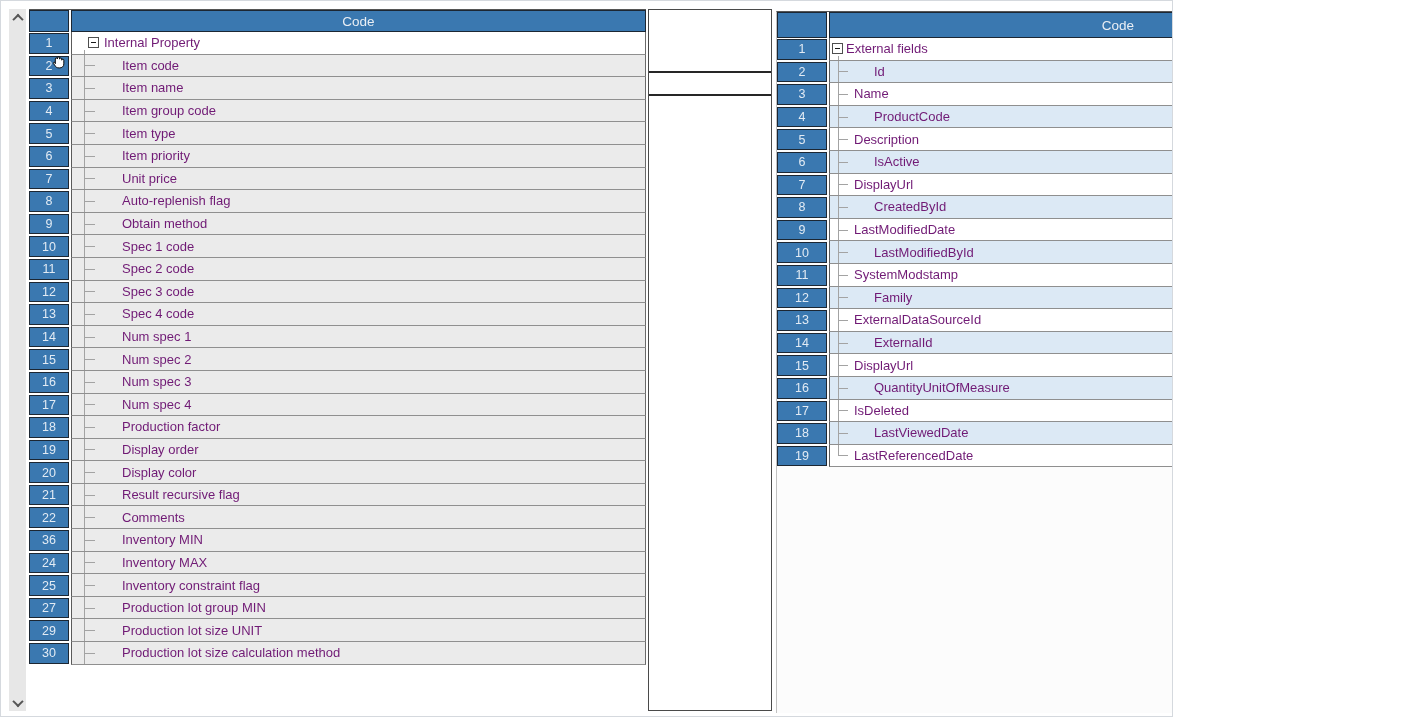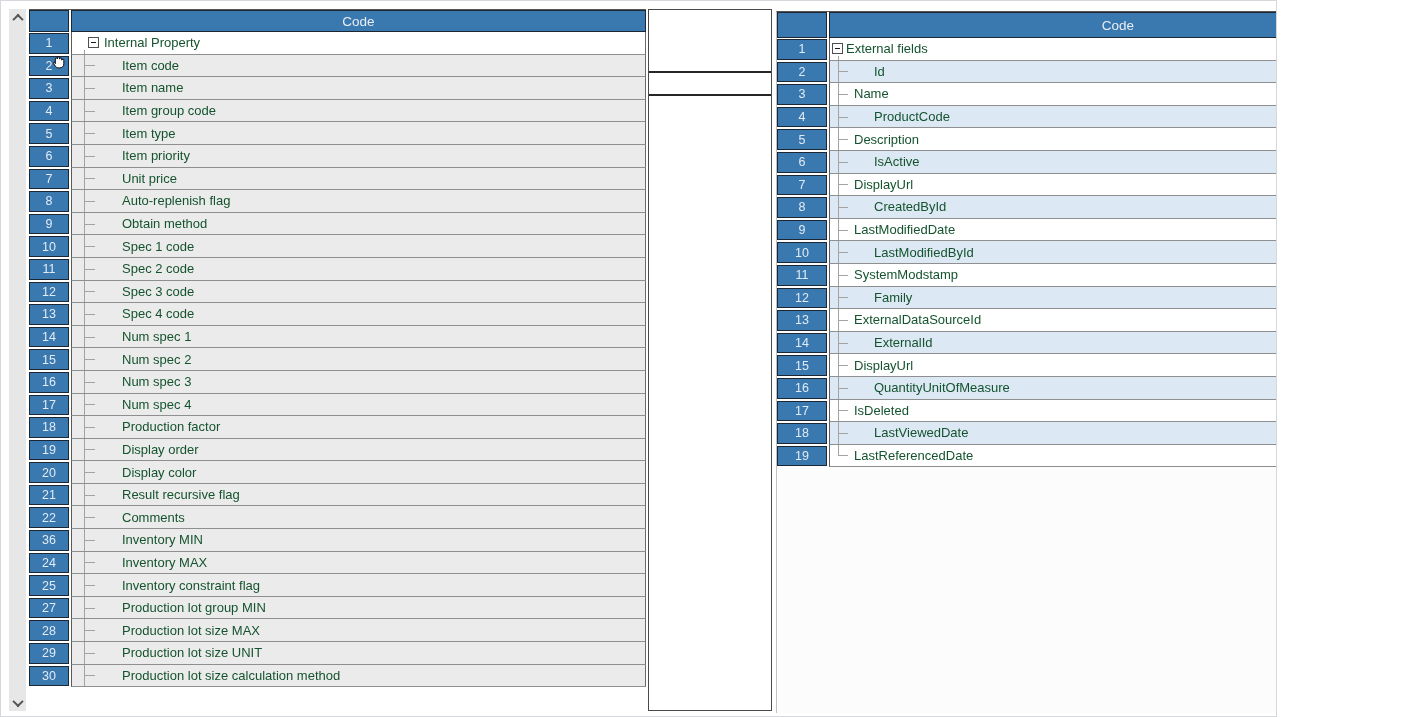--- a/index.html
+++ b/index.html
@@ -1,17 +1,17 @@
 <!DOCTYPE html>
 <html><head>
 <meta charset="utf-8">
 <style>
   html,body{margin:0;padding:0;background:#fff;}
   #stage{
-    position:relative;width:1277px;height:717px;background:#fff;
+    position:relative;width:1173px;height:717px;background:#fff;
     border:1px solid #d5d9de;box-sizing:border-box;overflow:hidden;
     font-family:"Liberation Sans",sans-serif;
   }
   
   .vscroll{position:absolute;left:8px;top:8px;width:17px;height:702px;background:#e7e7e7;}
   .sb-btn{position:absolute;left:0;width:17px;height:17px;display:flex;align-items:center;justify-content:center;cursor:default;}
   .sb-btn.up{top:0;} .sb-btn.down{bottom:0;}
   .chev{width:6px;height:6px;border-left:2px solid #555;border-top:2px solid #555;}
   .chev.u{transform:rotate(45deg) translate(1px,1px);}
   .chev.d{transform:rotate(-135deg) translate(1px,1px);}
@@ -28,21 +28,21 @@
   .rows{display:flex;flex-direction:column;}
   .grid-row{display:flex;height:22.6px;flex:none;}
   .num-cell{width:var(--numw);flex:none;padding:1px 0;box-sizing:border-box;margin-right:2px;position:relative;}
   .num-box{height:100%;background:var(--accent);border:1px solid #1c2733;box-sizing:border-box;
     display:flex;align-items:center;justify-content:center;color:#e2ebf4;font-size:12.5px;}
   .data-cell{flex:1;position:relative;box-sizing:border-box;
     border-bottom:1px solid #8f8f8f;border-left:1px solid #5a5a5a;border-right:1px solid #6a6a6a;
     display:flex;align-items:center;background:#fff;overflow:hidden;}
   .data-cell.shaded-gray{background:var(--rowgray);}
   .data-cell.shaded-blue{background:var(--rowblue);padding-left:20px;}
-  .row-label{font-size:13px;color:#14532d;white-space:nowrap;}
+  .row-label{font-size:13px;color:#701a75;white-space:nowrap;}
   .ind-root{margin-left:var(--root-ind);} .ind-child{margin-left:var(--child-ind);}
   
   .tree-vline{position:absolute;left:var(--line-x);top:0;bottom:0;width:1px;background:#a3a3a3;}
   .tree-vline.half{bottom:50%;}
   .tree-vline.below{top:calc(50% + 7px);}
   .tree-stub{position:absolute;left:var(--line-x);top:50%;width:var(--stub-w);height:1px;background:#a3a3a3;}
   .tree-box{position:absolute;left:var(--box-x);top:50%;margin-top:-6px;width:11px;height:11px;
     background:#fff;border:1px solid #4e4e4e;box-sizing:border-box;display:flex;align-items:center;justify-content:center;}
   .tree-box .minus{width:5px;height:1px;background:#1a1a1a;}
   
@@ -329,30 +329,20 @@
             <div class="num-box">27</div>
           </div>
           <div class="data-cell shaded-gray">
             <span class="tree-vline"></span>
             <span class="tree-stub"></span>
             <span class="row-label ind-child">Production lot group MIN</span>
           </div>
         </div>
         <div class="grid-row">
           <div class="num-cell">
-            <div class="num-box">28</div>
-          </div>
-          <div class="data-cell shaded-gray">
-            <span class="tree-vline"></span>
-            <span class="tree-stub"></span>
-            <span class="row-label ind-child">Production lot size MAX</span>
-          </div>
-        </div>
-        <div class="grid-row">
-          <div class="num-cell">
             <div class="num-box">29</div>
           </div>
           <div class="data-cell shaded-gray">
             <span class="tree-vline"></span>
             <span class="tree-stub"></span>
             <span class="row-label ind-child">Production lot size UNIT</span>
           </div>
         </div>
         <div class="grid-row">
           <div class="num-cell">

